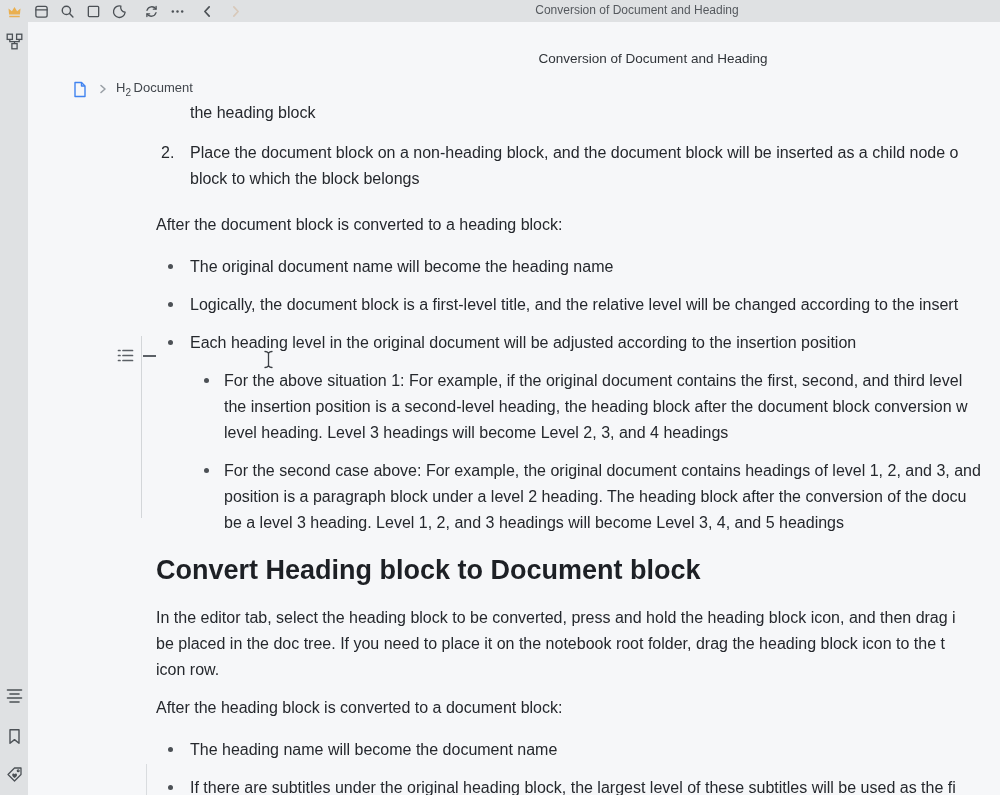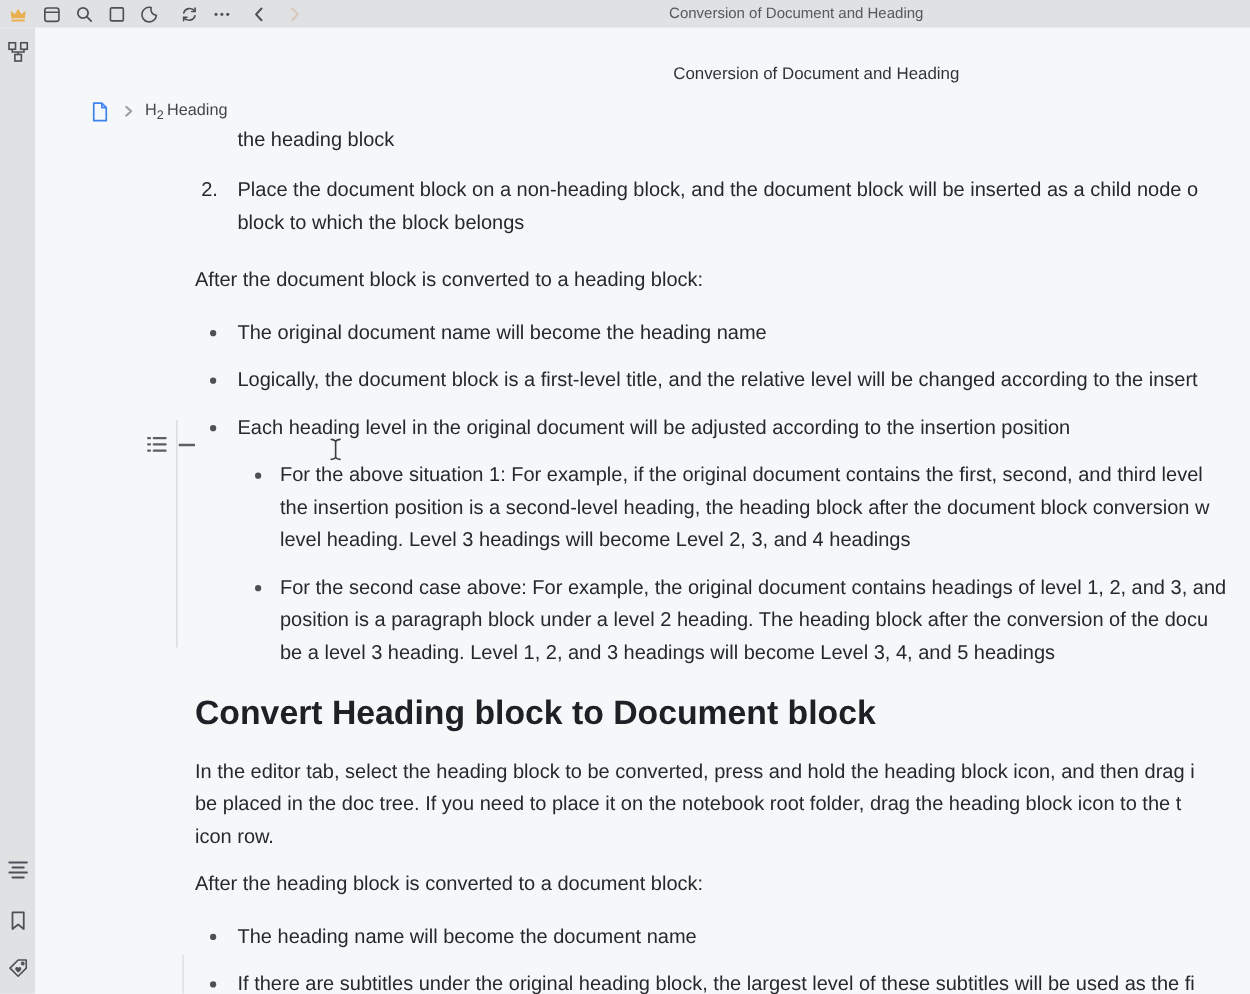--- a/index.html
+++ b/index.html
@@ -164,21 +164,21 @@
   <span class="tab-title">Conversion of Document and Heading</span>
 
   <div class="breadcrumb">
     <svg class="bc-doc" viewBox="0 0 16 17" fill="none" stroke="#4083f0" stroke-width="1.4" stroke-linejoin="round">
         <path d="M3 1.5 H9.5 L13 5 V15.5 H3 Z"></path>
         <path d="M9.5 1.5 V5 H13"></path>
       </svg>
     <svg class="bc-chev" viewBox="0 0 14 14" fill="none" stroke="#9aa0a6" stroke-width="1.6" stroke-linecap="round" stroke-linejoin="round">
         <path d="M5 3.5 L9 7 L5 10.5"></path>
       </svg>
-    <span class="bc-item"><span>H</span><sub>2</sub> <span>Heading</span></span>
+    <span class="bc-item"><span>H</span><sub>2</sub> <span>Document</span></span>
   </div>
 
   <div class="doc">
     <div class="blk cont-line">the heading block</div>
 
     <div class="li m14">
       <span class="num">2.</span>
       <div class="txt">Place the document block on a non-heading block, and the document block will be inserted as a child node o
 block to which the block belongs</div>
     </div>

